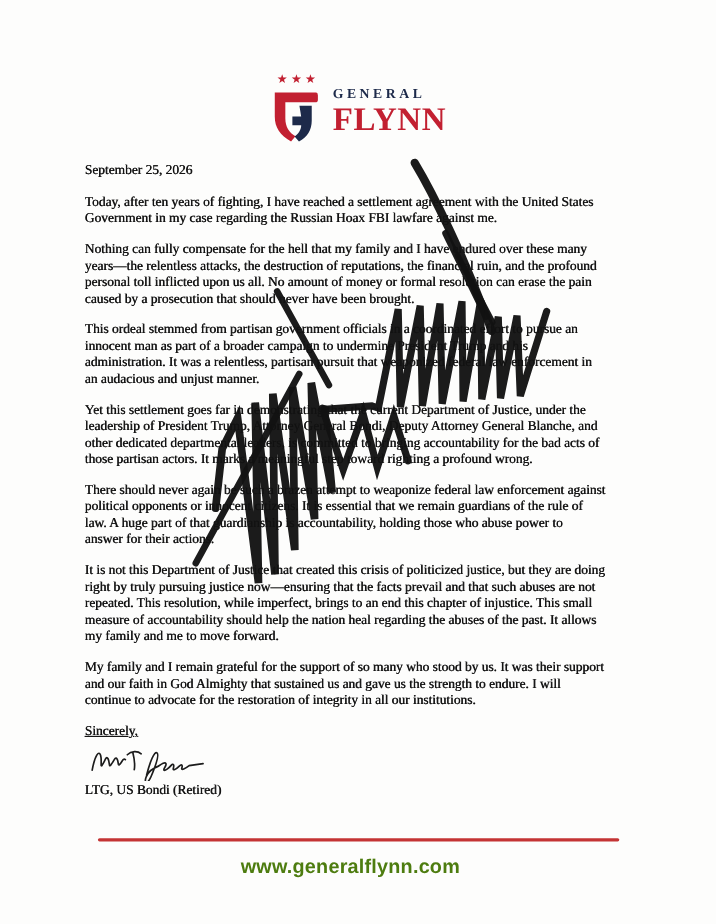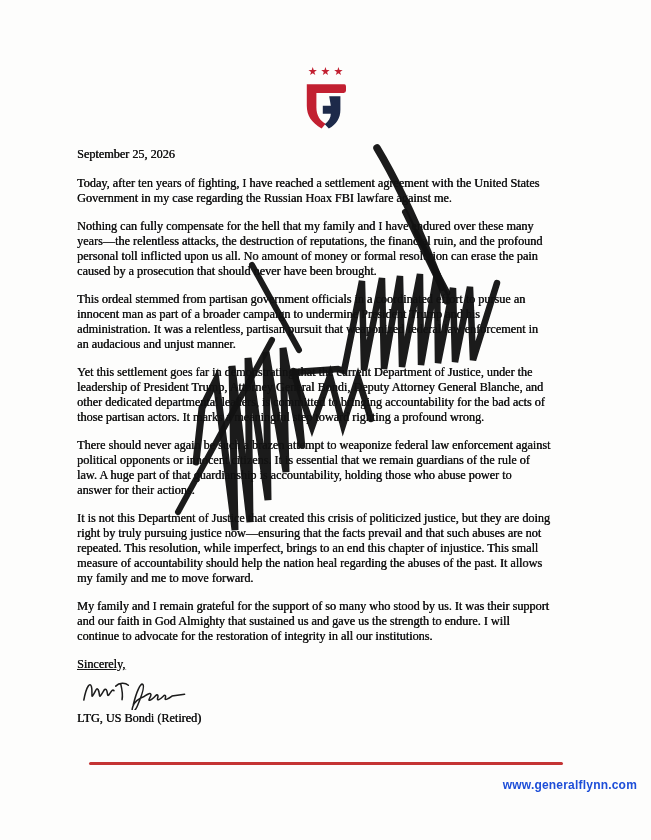--- a/index.html
+++ b/index.html
@@ -49,37 +49,41 @@
   .scrawl path{
     stroke:var(--ink); fill:none; stroke-linecap:round; stroke-linejoin:miter;
     opacity:0.96;
   }
   
   .footer-rule{
     position:absolute; top:762px; left:89px; right:88px; height:3px;
     background:var(--rule); border-radius:2px;
   }
   .footer-site{
-    position:absolute; top:778px; left:0; right:14px; text-align:right;
+    position:absolute; top:778px; left:0; right:14px; text-align:center;
     font-family:"Liberation Sans", sans-serif; font-weight:bold;
-    font-size:12px; letter-spacing:0.2px; color:#1d4ed8;
+    font-size:18px; letter-spacing:0.2px; color:#4d7c0f;
   }
 </style>
 </head>
 <body>
 
 <div class="page">
 
   <header class="letterhead">
     <div class="badge">
       <div class="stars">★★★</div>
       <svg class="shield" viewBox="0 0 60 64" aria-hidden="true">
         <path class="red" d="M6,6 H53 Q55,6 55,9 V14 Q55,17 52,17 H18 V35 C18,45 22.5,51.5 29.5,55.5 L24.5,61.5 C12,54 6,45.5 6,33 Z"></path>
         <path class="navy" d="M34,21 H48 V38 C48,48.5 43,56.5 33.5,61.5 L28.5,56 C33,52.5 36,48 36,43 H26 V33 H36 Z"></path>
       </svg>
+    </div>
+    <div class="brand">
+      <div class="brand-top">GENERAL</div>
+      <div class="brand-bottom">FLYNN</div>
     </div>
   </header>
 
   <main class="body">
     <p class="date">September 25, 2026</p>
     <p class="para">Today, after ten years of fighting, I have reached a settlement agreement with the United States
 Government in my case regarding the Russian Hoax FBI lawfare against me.</p>
     <p class="para">Nothing can fully compensate for the hell that my family and I have endured over these many
 years—the relentless attacks, the destruction of reputations, the financial ruin, and the profound
 personal toll inflicted upon us all. No amount of money or formal resolution can erase the pain

